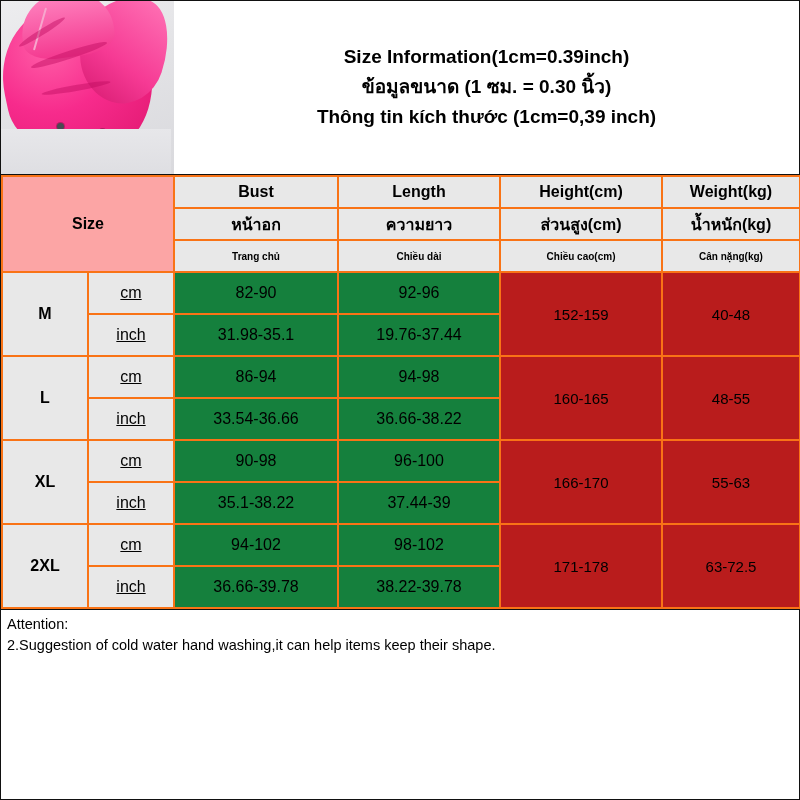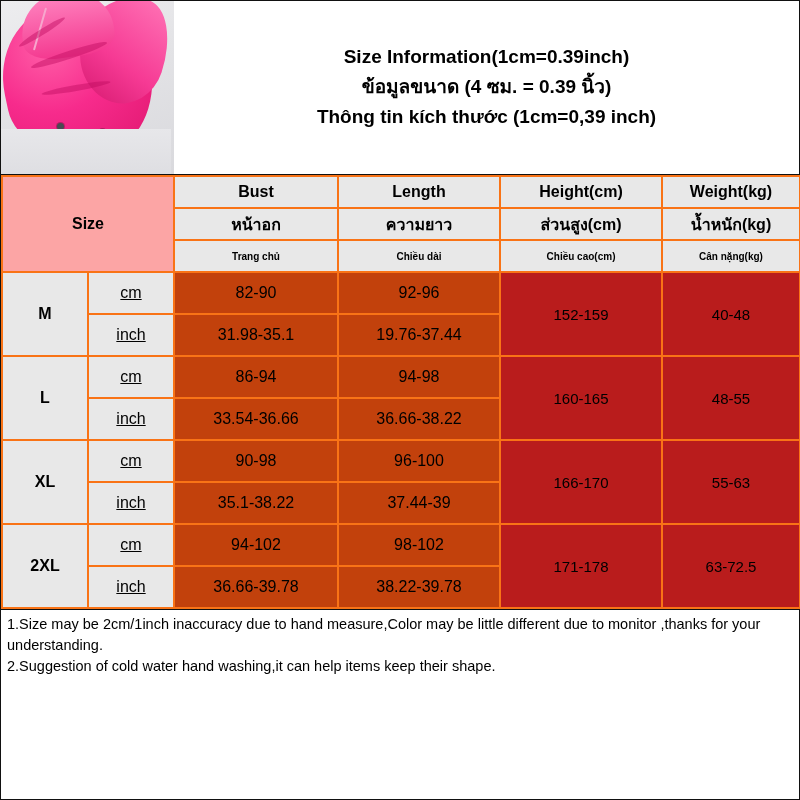--- a/index.html
+++ b/index.html
@@ -182,21 +182,21 @@
     background: #e8e8e8;
     font-weight: bold;
     font-size: 17px;
   }
   .unit-cell {
     background: #e8e8e8;
     font-size: 15px;
     text-decoration: underline;
   }
   .val-cell {
-    background: #c2410c;
+    background: #15803d;
     font-size: 15px;
   }
   .val-cell.span {
     background: #b91c1c;
     font-size: 15px;
   }
 
   
   .attention {
     border-top: 1px solid #111;
@@ -226,21 +226,21 @@
           <div class="g-fold1"></div>
           <div class="g-fold2"></div>
           <div class="g-fold3"></div>
           <div class="g-dot1"></div>
           <div class="g-dot2"></div>
           <div class="g-bottom"></div>
         </div>
       </div>
       <div class="title-cell">
         <div class="title-line">Size Information(1cm=0.39inch)</div>
-        <div class="title-line">ข้อมูลขนาด (4 ซม. = 0.39 นิ้ว)</div>
+        <div class="title-line">ข้อมูลขนาด (1 ซม. = 0.30 นิ้ว)</div>
         <div class="title-line">Thông tin kích thước (1cm=0,39 inch)</div>
       </div>
     </div>
 
     <table class="size-table">
       <colgroup>
         <col class="col-size">
         <col class="col-unit">
         <col class="col-bust">
         <col class="col-length">
@@ -320,18 +320,18 @@
         </tr>
         <tr>
           <td class="unit-cell">inch</td>
           <td class="val-cell">36.66-39.78</td>
           <td class="val-cell">38.22-39.78</td>
         </tr>
       </tbody>
     </table>
 
     <div class="attention">
-      <div>1.Size may be 2cm/1inch inaccuracy due to hand measure,Color may be little different due to monitor ,thanks for your understanding.</div>
+      <div>Attention:</div>
       <div>2.Suggestion of cold water hand washing,it can help items keep their shape.</div>
     </div>
 
   </div>
 </div>
 
 </body></html>

